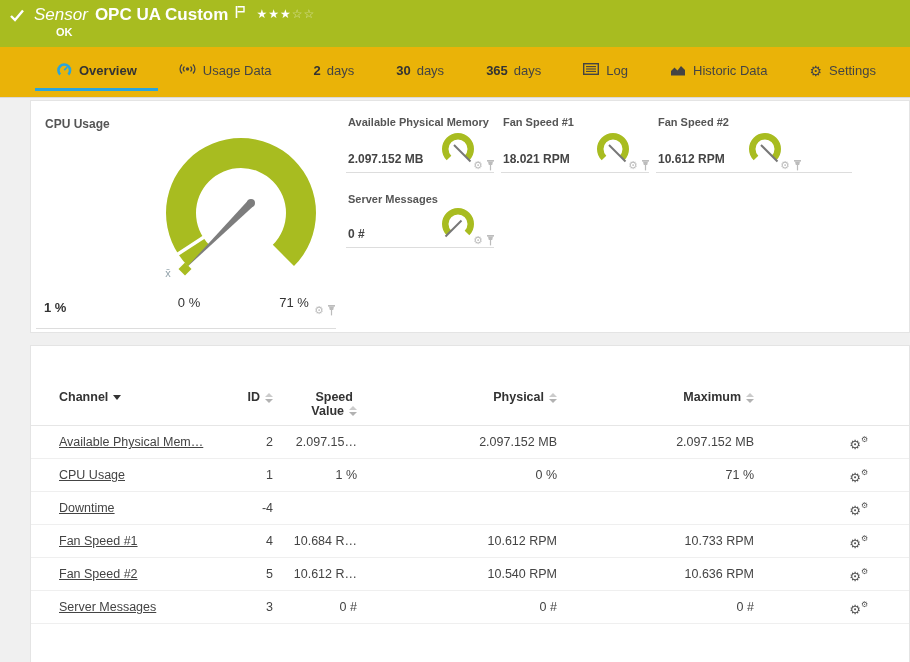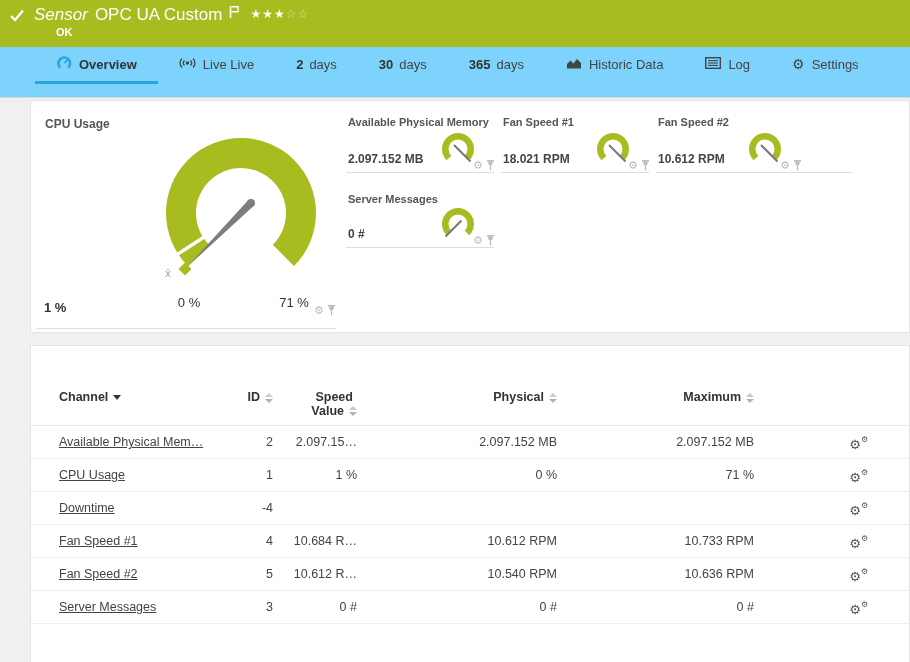--- a/index.html
+++ b/index.html
@@ -6,28 +6,28 @@
   html,body { width:910px; height:662px; }
   body {
     position:relative; overflow:hidden; background:#f0f0f0;
     font-family:"Liberation Sans","DejaVu Sans",sans-serif; color:#444;
   }
   
   .topbar { position:absolute; left:0; top:0; width:100%; height:47px; background:#a8bc20; color:#fff; }
   .check-wrap { position:absolute; left:9px; top:8px; }
   .title-line { position:absolute; left:34px; top:4px; display:flex; align-items:flex-start; }
   .kind { font-style:italic; font-size:17px; line-height:22px; margin-right:7px; }
-  .sensor-title { font-weight:normal; font-size:17px; line-height:22px; }
+  .sensor-title { font-weight:bold; font-size:17px; line-height:22px; }
   .flag-wrap { margin:1px 0 0 7px; }
   .stars { margin:3px 0 0 10px; font-size:12px; letter-spacing:1px; font-family:"DejaVu Sans",sans-serif; }
   .stars .empty { color:rgba(255,255,255,.55); }
   .ok-status { position:absolute; left:56px; top:26px; font-size:11px; font-weight:bold; }
   
-  .tabstrip { position:absolute; left:0; top:47px; width:100%; height:51px; display:flex; align-items:flex-start;
-              padding-left:35px; border-bottom:1px solid #d9d9d9; background:#7dd3fc; }
+  .tabstrip { position:absolute; left:0; top:47px; width:100%; height:51px; display:flex; align-items:center;
+              padding-left:35px; border-bottom:1px solid #d9d9d9; background:#eab308; }
   .tab { display:flex; align-items:center; gap:7px; height:37px; padding:0 21px; font-size:13px; color:#444;
          cursor:pointer; border-bottom:3px solid transparent; white-space:nowrap; }
   .tab.active { font-weight:bold; color:#333; border-bottom-color:#2aa4dc; }
   .tab .num { font-weight:bold; color:#333; margin-right:-1px; }
   .tab .gear-glyph { font-size:14px; line-height:14px; color:#444; font-family:"DejaVu Sans",sans-serif; }
   
   .card { position:absolute; left:30px; right:0; background:#fff; border:1px solid #e4e4e4; }
   .gauges-card { top:100px; height:233px; }
   .table-card { top:345px; height:317px; border-bottom:none; }
   
@@ -109,52 +109,52 @@
   <div class="tab">
     <span>
       <svg width="17" height="14" viewBox="0 0 17 14">
         <circle cx="8.5" cy="7" r="1.7" fill="#444"></circle>
         <path d="M5.5 4.5 A3.6 3.6 0 0 0 5.5 9.5" fill="none" stroke="#444" stroke-width="1.3"></path>
         <path d="M3 2.5 A6.2 6.2 0 0 0 3 11.5" fill="none" stroke="#444" stroke-width="1.3"></path>
         <path d="M11.5 4.5 A3.6 3.6 0 0 1 11.5 9.5" fill="none" stroke="#444" stroke-width="1.3"></path>
         <path d="M14 2.5 A6.2 6.2 0 0 1 14 11.5" fill="none" stroke="#444" stroke-width="1.3"></path>
       </svg>
     </span>
-    <span>Live Live</span>
+    <span>Usage Data</span>
   </div>
   <div class="tab">
     <span class="num">2</span>
     <span>days</span>
   </div>
   <div class="tab">
     <span class="num">30</span>
     <span>days</span>
   </div>
   <div class="tab">
     <span class="num">365</span>
     <span>days</span>
-  </div>
-  <div class="tab">
-    <span>
-      <svg width="16" height="13" viewBox="0 0 16 13">
-        <path d="M1 12.5 V8 L4.5 4.5 L7.5 7.5 L11 3 L15 7 V12.5 Z" fill="#444"></path>
-      </svg>
-    </span>
-    <span>Historic Data</span>
   </div>
   <div class="tab">
     <span>
       <svg width="16" height="12" viewBox="0 0 16 12">
         <rect x="0.7" y="0.7" width="14.6" height="10.6" fill="none" stroke="#444" stroke-width="1.4"></rect>
         <line x1="3" y1="3.6" x2="13" y2="3.6" stroke="#444" stroke-width="1.1"></line>
         <line x1="3" y1="6" x2="13" y2="6" stroke="#444" stroke-width="1.1"></line>
         <line x1="3" y1="8.4" x2="13" y2="8.4" stroke="#444" stroke-width="1.1"></line>
       </svg>
     </span>
     <span>Log</span>
+  </div>
+  <div class="tab">
+    <span>
+      <svg width="16" height="13" viewBox="0 0 16 13">
+        <path d="M1 12.5 V8 L4.5 4.5 L7.5 7.5 L11 3 L15 7 V12.5 Z" fill="#444"></path>
+      </svg>
+    </span>
+    <span>Historic Data</span>
   </div>
   <div class="tab">
     <span class="gear-glyph">⚙</span>
     <span>Settings</span>
   </div>
 </div>
 
 <div class="card gauges-card">
 
   <div class="cpu-title">CPU Usage</div>

